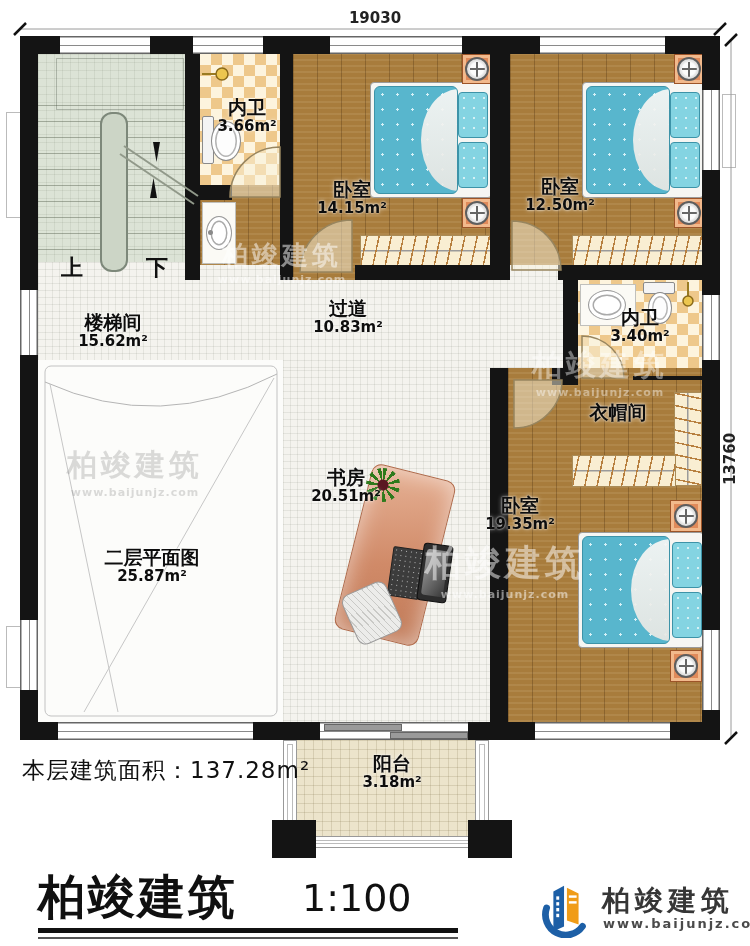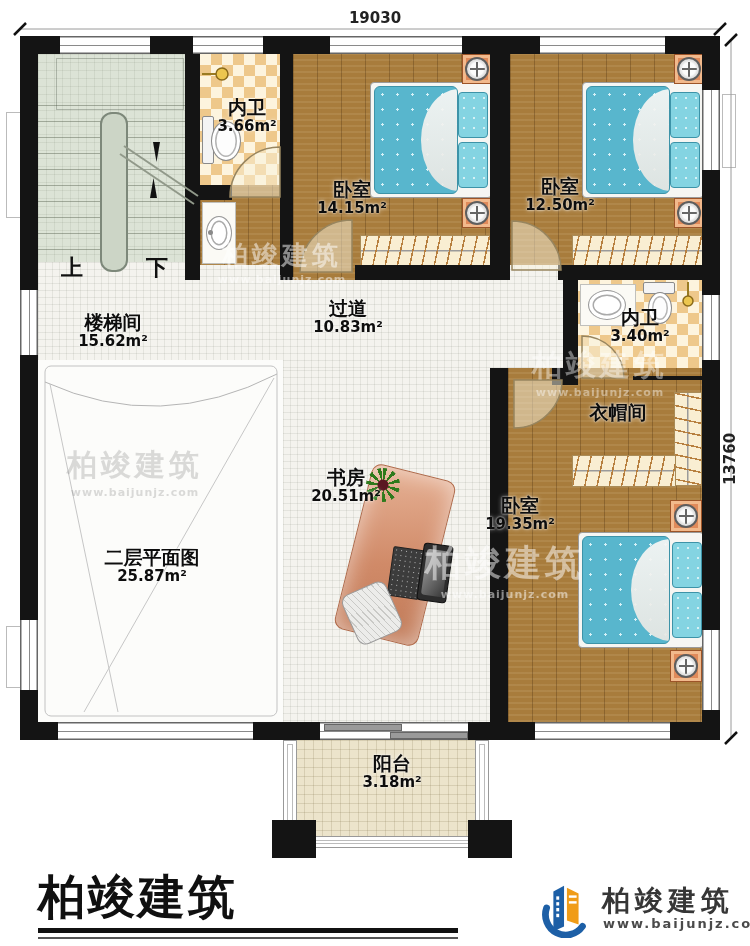--- a/index.html
+++ b/index.html
@@ -284,22 +284,26 @@
   </div>
   <div class="wm" style="left:600px;top:372px;font-size:30px;color:rgba(255,255,255,.42);">
     <span class="wm-t">柏竣建筑</span>
     <span class="wm-u">www.baijunjz.com</span>
   </div>
   <div class="wm" style="left:505px;top:570px;font-size:36px;color:rgba(255,255,255,.5);">
     <span class="wm-t">柏竣建筑</span>
     <span class="wm-u">www.baijunjz.com</span>
   </div>
 
+  <div class="annot" style="left:22px;top:755px;">
+    <span>本层建筑面积：</span><span>137.28m²</span>
+  </div>
 
   <div class="title-cn" style="left:38px;top:866px;">柏竣建筑</div>
+  <div class="title-scale" style="left:302px;top:876px;">1:100</div>
   <div class="rule" style="left:38px;top:928px;width:420px;height:5px;"></div>
   <div class="rule" style="left:38px;top:937px;width:420px;height:2px;background:#555;"></div>
 
   <svg class="abs" style="left:534px;top:876px;z-index:5;" width="62" height="62" viewBox="0 0 64 64">
     <path d="M13 33 A21 21 0 0 0 50 52" fill="none" stroke="#1d5fa6" stroke-width="7" stroke-linecap="round"></path>
     <polygon points="20,16 31,10 31,52 20,57" fill="#1d5fa6"></polygon>
     <polygon points="34,12 46,18 46,50 34,46" fill="#f09c17"></polygon>
     <rect x="23" y="21" width="3" height="3.5" fill="#fff"></rect>
     <rect x="23" y="27" width="3" height="3.5" fill="#fff"></rect>
     <rect x="23" y="33" width="3" height="3.5" fill="#fff"></rect>

